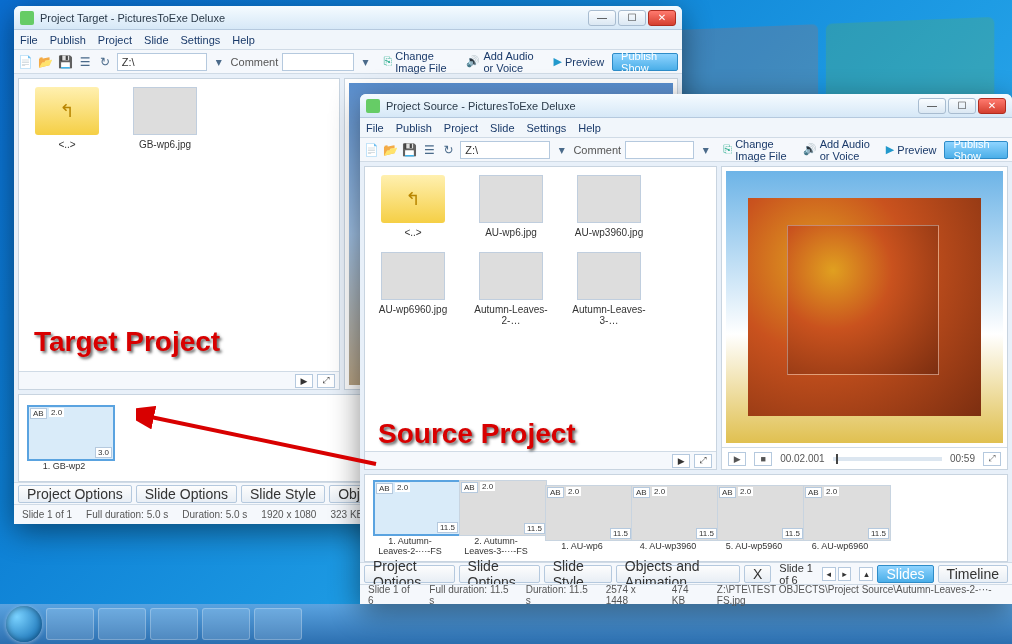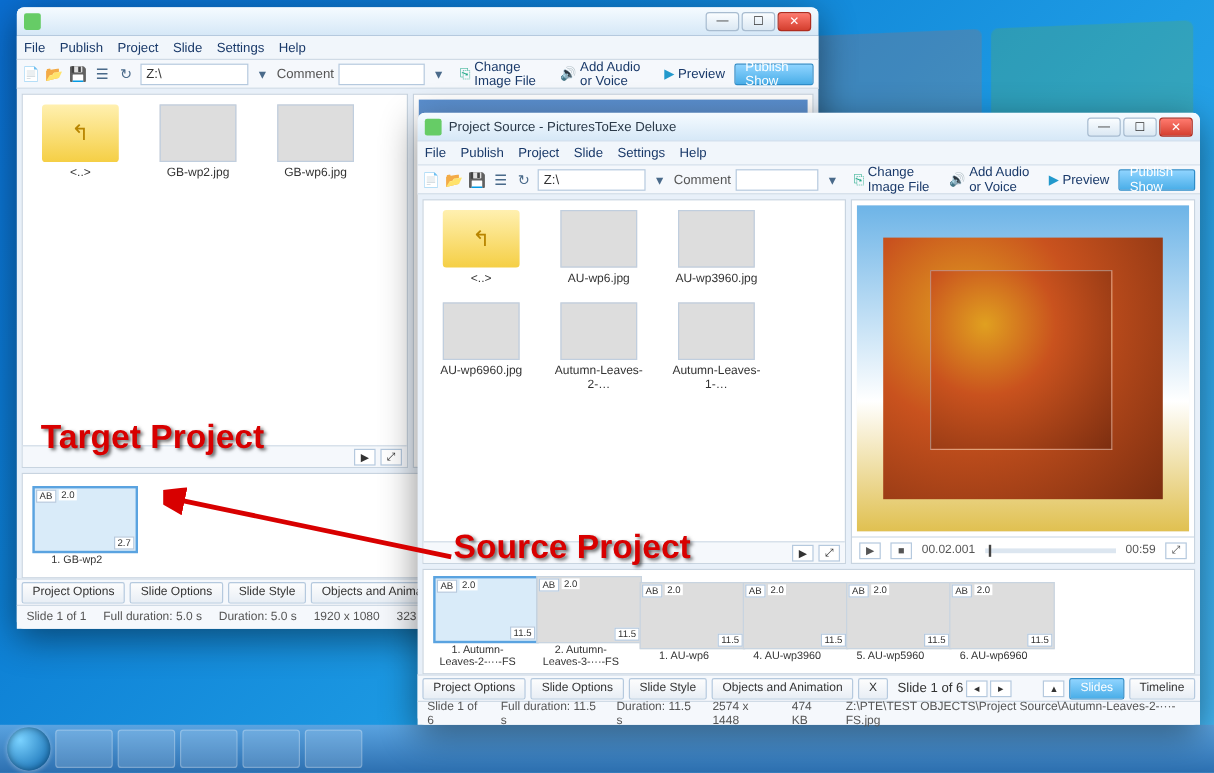--- a/index.html
+++ b/index.html
@@ -40,21 +40,21 @@
 
 .window {
   position: absolute;
   border-radius: 6px;
   box-shadow: 0 8px 30px rgba(0,0,0,.45);
   background: #e8f0f9;
   display: flex; flex-direction: column;
   font-size: 11px; color: #333;
 }
 .win-target { left: 14px; top: 6px;  width: 668px; height: 518px; z-index: 1; }
-.win-source { left: 348px; top: 94px; width: 652px; height: 510px; z-index: 2; justify-content: flex-end; }
+.win-source { left: 360px; top: 94px; width: 652px; height: 510px; z-index: 2; justify-content: flex-end; }
 
 .titlebar {
   height: 24px; border-radius: 6px 6px 0 0;
   background: linear-gradient(#f5fbff, #d6e8f7);
   display: flex; align-items: center; padding: 0 6px; gap: 6px;
   border-bottom: 1px solid #b5c9de;
 }
 .titletxt { flex: 1; font-size: 11px; color: #2b3a49; white-space: nowrap; overflow: hidden; }
 .win-ctrls { display: flex; gap: 2px; margin-left: auto; }
 .win-btn {
@@ -179,21 +179,21 @@
   border: 1px solid #b5c9de; font-size: 8px; padding: 0 2px;
 }
 
 
 .bottom-bar {
   height: 22px; background: #f5f8fc; border-top: 1px solid #d0dbe6;
   display: flex; align-items: center; gap: 4px; padding: 0 4px;
 }
 .btn {
   height: 18px; padding: 0 8px; background: linear-gradient(#fdfdfd,#e8eef5);
-  border: 1px solid #b5c9de; font-size: 10px; border-radius: 2px;
+  border: 1px solid #b5c9de; font-size: 14px; border-radius: 2px;
   display: inline-flex; align-items: center;
 }
 .btn.primary { background: linear-gradient(#8fd4ff,#4aaee8); color: #fff; border-color: #2e8cc8; }
 .slide-nav { display: flex; align-items: center; gap: 2px; margin-left: 4px; }
 
 
 .statusbar {
   height: 20px; background: #f5f8fc; border-top: 1px solid #d0dbe6;
   display: flex; align-items: center; gap: 14px; padding: 0 8px;
   font-size: 10px; color: #555;
@@ -205,39 +205,40 @@
 .cliff  { background: linear-gradient(#a7d5e8, #5a7ea6 55%, #8f6a3f 100%); }
 .road   { background: linear-gradient(#a7d5e8 0%, #758d60 55%, #4a5040 100%); }
 .leaves { background: radial-gradient(circle at 30% 30%, #e0a020, #c9521e 40%, #7c2e10 100%); }
 .sky    { background: linear-gradient(#6db4e7, #ffffff 60%, #e0c050 100%); }
 
 
 .annot {
   position: absolute; color: #d80000;
   font-family: Arial, sans-serif; font-weight: 900; font-size: 28px;
   text-shadow: 2px 2px 3px rgba(0,0,0,.6);
-  z-index: 5; pointer-events: none; margin-top: 22px;
+  z-index: 5; pointer-events: none;
 }
 .arrow {
   position: absolute; z-index: 5; pointer-events: none;
 }
 </style>
 </head>
 <body>
 
 <div class="win-logo">
   <div class="wl1"></div>
     <div class="wl2"></div>
     <div class="wl3"></div>
     <div class="wl4"></div>
 </div>
 
 <div class="window win-target">
   <div class="titlebar">
     <span style="width:14px;height:14px;background:#6c6;border-radius:2px;"></span>
+    <span class="titletxt">Project Target - PicturesToExe Deluxe</span>
     <div class="win-ctrls">
       <div class="win-btn">—</div>
       <div class="win-btn">☐</div>
       <div class="win-btn close">✕</div>
     </div>
   </div>
   <div class="menubar">
     <span>File</span>
     <span>Publish</span>
     <span>Project</span>
@@ -273,43 +274,39 @@
     </div>
   </div>
   <div class="panels">
     <div class="file-panel">
       <div class="thumbs">
         <div class="thumb">
           <div class="folder-ico"></div>
           <div>&lt;..&gt;</div>
         </div>
         <div class="thumb">
-          <div class="pic london"></div>
-          <div>GB-wp2.jpg</div>
-        </div>
-        <div class="thumb">
           <div class="pic sky"></div>
           <div>GB-wp6.jpg</div>
         </div>
       </div>
       <div class="file-status">
         <div class="mini-btn">▶</div>
         <div class="mini-btn">⤢</div>
       </div>
     </div>
     <div class="preview-panel">
       <div class="preview-img london"></div>
     </div>
   </div>
   <div class="slide-strip">
     <div class="slide selected">
       <div class="frame london">
         <span class="badge-ab">AB</span>
         <span class="badge-t">2.0</span>
-        <span class="badge-dur">2.7</span>
+        <span class="badge-dur">3.0</span>
       </div>
       <div>1. GB-wp2</div>
     </div>
   </div>
   <div class="bottom-bar">
     <div class="btn">Project Options</div>
     <div class="btn">Slide Options</div>
     <div class="btn">Slide Style</div>
     <div class="btn">Objects and Animation</div>
     <div class="btn">X</div>
@@ -391,21 +388,21 @@
         <div class="thumb">
             <div class="pic road"></div>
             <div>AU-wp6960.jpg</div>
           </div>
         <div class="thumb">
             <div class="pic leaves"></div>
             <div>Autumn-Leaves-2-…</div>
           </div>
         <div class="thumb">
             <div class="pic leaves"></div>
-            <div>Autumn-Leaves-1-…</div>
+            <div>Autumn-Leaves-3-…</div>
           </div>
       </div>
       <div class="file-status">
         <div class="mini-btn">▶</div>
         <div class="mini-btn">⤢</div>
       </div>
     </div>
     <div class="preview-panel">
       <div class="preview-img">
         <div style="position:absolute;inset:0;" class="sky"></div>

